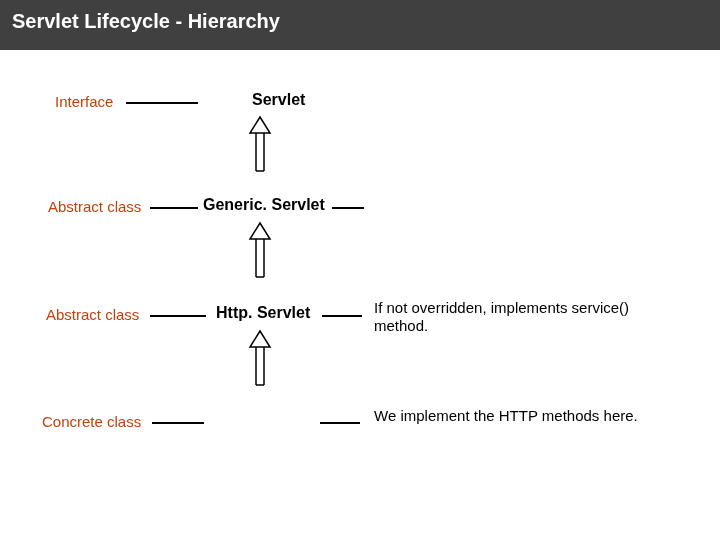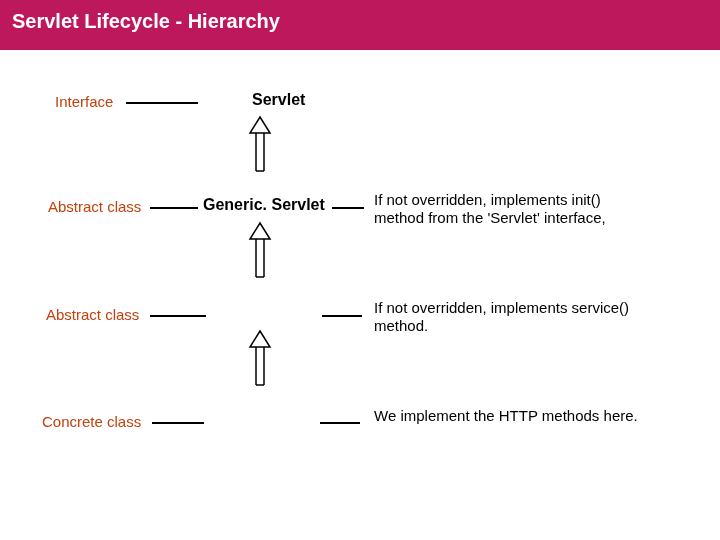--- a/index.html
+++ b/index.html
@@ -6,21 +6,21 @@
   html, body { margin: 0; padding: 0; }
   body {
     width: 720px;
     height: 540px;
     background: #ffffff;
     font-family: Arial, Helvetica, sans-serif;
     position: relative;
     overflow: hidden;
   }
   .title-bar {
-    background: #be185d;
+    background: #404040;
     color: #ffffff;
     padding: 10px 12px 18px 12px;
     font-family: "Comic Sans MS", "Arial", sans-serif;
     font-size: 20px;
     font-weight: bold;
   }
   .title-underline {
     position: absolute;
     top: 50px;
     left: 0;
@@ -80,31 +80,31 @@
     <polygon points="12,2 22,18 2,18" fill="#ffffff" stroke="#000" stroke-width="1.5"></polygon>
     <line x1="8" y1="18" x2="8" y2="56" stroke="#000" stroke-width="1.5"></line>
     <line x1="16" y1="18" x2="16" y2="56" stroke="#000" stroke-width="1.5"></line>
     <line x1="8" y1="56" x2="16" y2="56" stroke="#000" stroke-width="1.5"></line>
   </svg>
 
   <div class="label" style="left:48px; top:147px;">Abstract class</div>
   <div class="hline" style="left:150px; top:156px; width:48px;"></div>
   <div class="center-label" style="left:203px; top:145px;text-align:center;">Generic. Servlet</div>
   <div class="hline" style="left:332px; top:156px; width:32px;"></div>
-  <div class="note" style="left:374px; top:140px;">If not overridden, implements init() method from the 'Servlet' interface,</div>
 
   <svg class="arrow-svg" style="left:248px; top:170px;" width="24" height="58">
     <polygon points="12,2 22,18 2,18" fill="#ffffff" stroke="#000" stroke-width="1.5"></polygon>
     <line x1="8" y1="18" x2="8" y2="56" stroke="#000" stroke-width="1.5"></line>
     <line x1="16" y1="18" x2="16" y2="56" stroke="#000" stroke-width="1.5"></line>
     <line x1="8" y1="56" x2="16" y2="56" stroke="#000" stroke-width="1.5"></line>
   </svg>
 
   <div class="label" style="left:46px; top:255px;">Abstract class</div>
   <div class="hline" style="left:150px; top:264px; width:56px;"></div>
+  <div class="center-label" style="left:216px; top:253px;">Http. Servlet</div>
   <div class="hline" style="left:322px; top:264px; width:40px;"></div>
   <div class="note" style="left:374px; top:248px;">If not overridden, implements service() method.</div>
 
   <svg class="arrow-svg" style="left:248px; top:278px;" width="24" height="58">
     <polygon points="12,2 22,18 2,18" fill="#ffffff" stroke="#000" stroke-width="1.5"></polygon>
     <line x1="8" y1="18" x2="8" y2="56" stroke="#000" stroke-width="1.5"></line>
     <line x1="16" y1="18" x2="16" y2="56" stroke="#000" stroke-width="1.5"></line>
     <line x1="8" y1="56" x2="16" y2="56" stroke="#000" stroke-width="1.5"></line>
   </svg>
 

